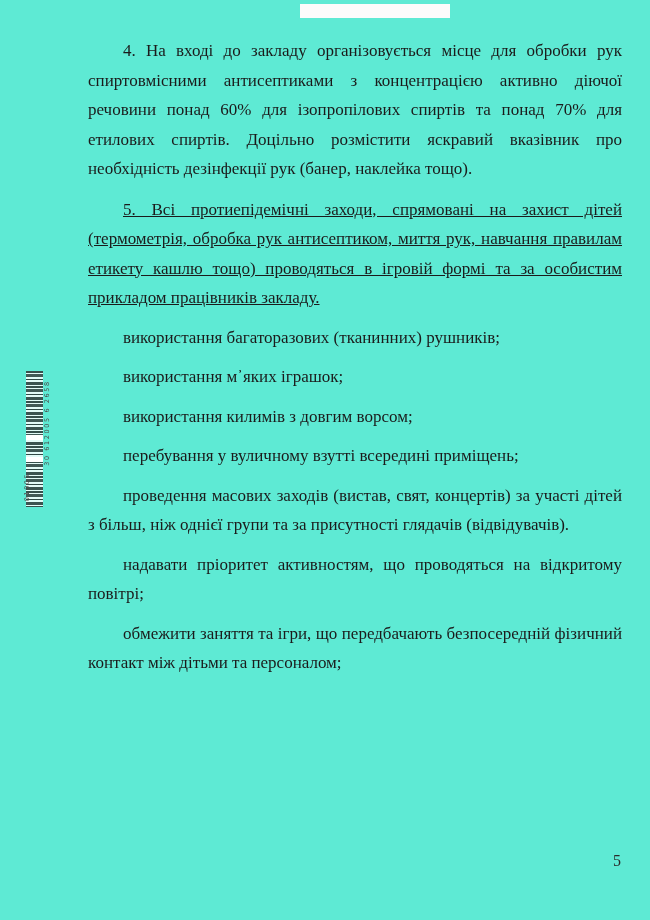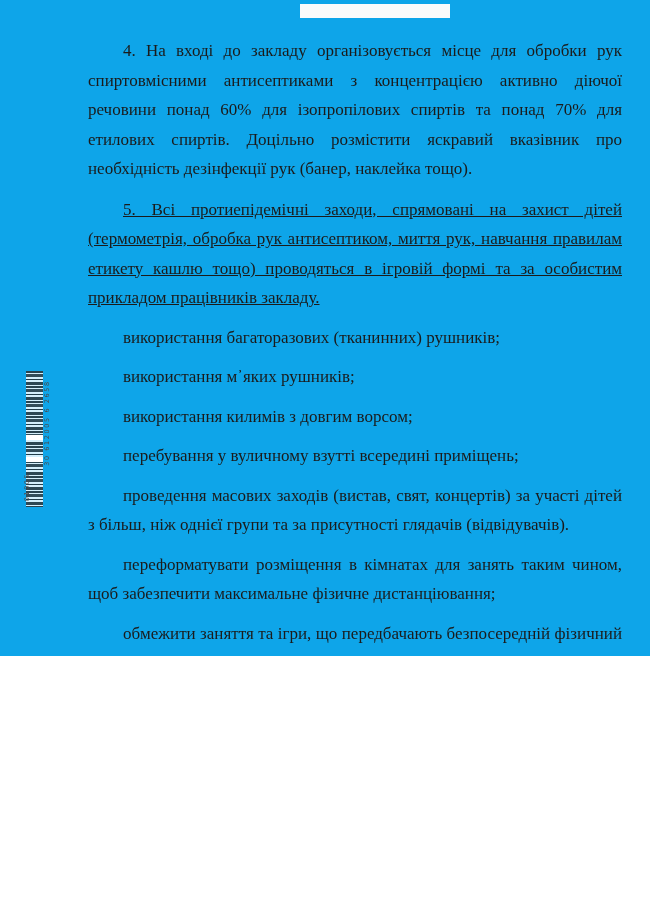--- a/index.html
+++ b/index.html
@@ -7,22 +7,22 @@
     margin: 0;
     padding: 0;
     background: #ffffff;
   }
   body {
     font-family: "Liberation Serif", "DejaVu Serif", serif;
   }
   #page {
     position: relative;
     width: 650px;
-    height: 656px;
-    background: #0ea5e9;
+    height: 920px;
+    background: #5eead4;
     overflow: hidden;
   }
 
   
   .scan-artifact {
     position: absolute;
     left: 300px;
     top: 4px;
     width: 150px;
     height: 14px;
@@ -143,24 +143,24 @@
     <div class="quiet q1"></div>
     <div class="quiet q2"></div>
     <div class="digits">30  612005 6 2658</div>
     <div class="digits-tail">01005</div>
   </div>
 
   <div id="body-text">
     <p class="para">4. На вході до закладу організовується місце для обробки рук спиртовмісними антисептиками з концентрацією активно діючої речовини понад 60% для ізопропілових спиртів та понад 70% для етилових спиртів. Доцільно розмістити яскравий вказівник про необхідність дезінфекції рук (банер, наклейка тощо).</p>
     <p class="para gap-md">5. Всі протиепідемічні заходи, спрямовані на захист дітей (термометрія, обробка рук антисептиком, миття рук, навчання правилам етикету кашлю тощо) проводяться в ігровій формі та за особистим прикладом працівників закладу.</p>
     <p class="para gap-sm">використання багаторазових (тканинних) рушників;</p>
-    <p class="para gap-sm">використання м᾽яких рушників;</p>
+    <p class="para gap-sm">використання м᾽яких іграшок;</p>
     <p class="para gap-sm">використання килимів з довгим ворсом;</p>
     <p class="para gap-sm">перебування у вуличному взутті всередині приміщень;</p>
     <p class="para gap-sm">проведення масових заходів (вистав, свят, концертів) за участі дітей з більш, ніж однієї групи та за присутності глядачів (відвідувачів).</p>
-    <p class="para gap-sm">переформатувати розміщення в кімнатах для занять таким чином, щоб забезпечити максимальне фізичне дистанціювання;</p>
+    <p class="para gap-sm">надавати пріоритет активностям, що проводяться на відкритому повітрі;</p>
     <p class="para gap-sm">обмежити заняття та ігри, що передбачають безпосередній фізичний контакт між дітьми та персоналом;</p>
 
   </div>
 
   <div id="page-number">5</div>
 
 </div>
 
 </body></html>

